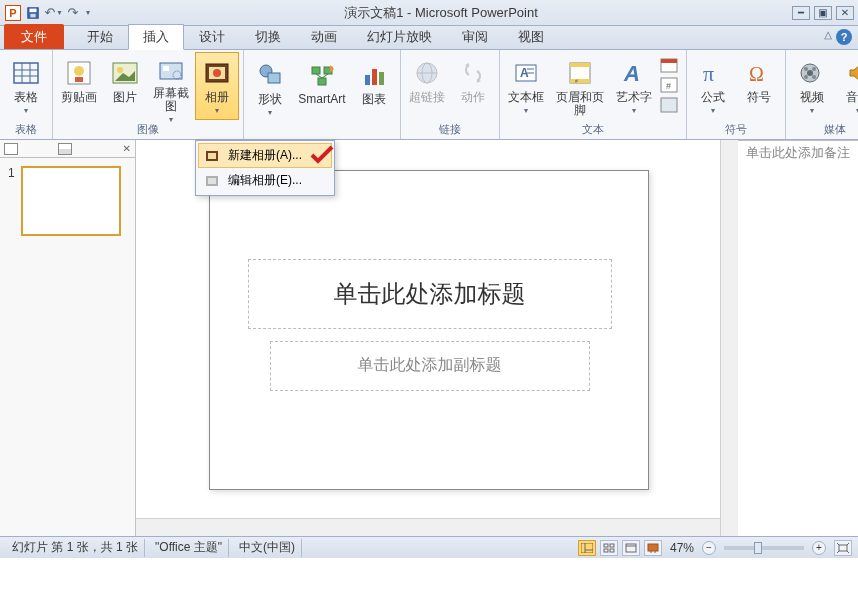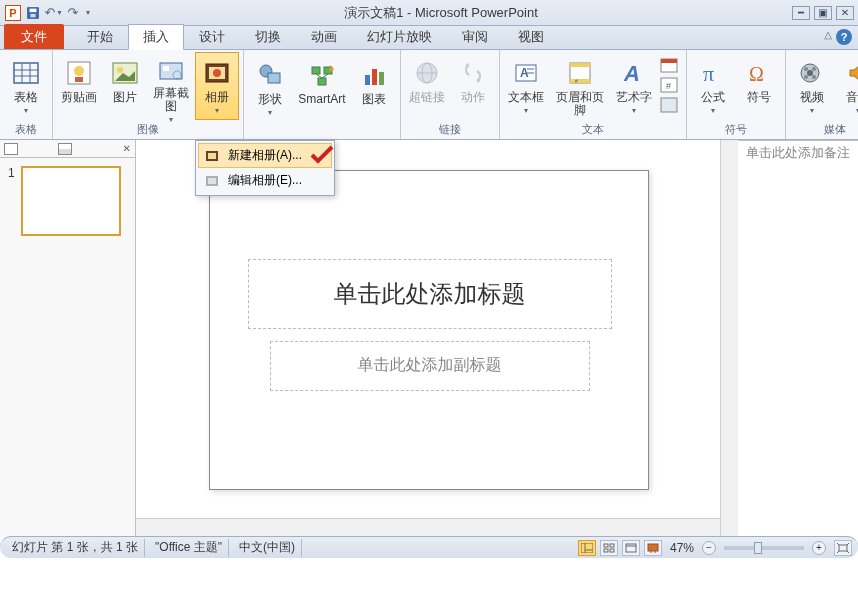--- a/index.html
+++ b/index.html
@@ -65,21 +65,21 @@
     .slide { width: 440px; height: 320px; background: #fff; border: 1px solid #888; box-shadow: 2px 2px 6px rgba(0,0,0,0.15); position: relative; margin-bottom: 17px; margin-right: 17px; }
     .placeholder { position: absolute; border: 1px dashed #bbb; display: flex; align-items: center; justify-content: center; }
     .ph-title { left: 38px; top: 88px; width: 364px; height: 70px; }
     .ph-sub { left: 60px; top: 170px; width: 320px; height: 50px; }
     .ph-title span { font-size: 24px; color: #333; font-family: 'SimSun'; }
     .ph-sub span { font-size: 16px; color: #888; font-family: Liberation Serif, serif; }
     
     .notes { height: 24px; border-top: 1px solid #c0c0c0; padding: 3px 8px; font-size: 13px; color: #888; font-family: 'SimSun'; text-align: center; }
     
     
-    .status { height: 22px; background: linear-gradient(#e8edf5, #d6dfeb); border-top: 1px solid #a0b0c8; display: flex; align-items: center; padding: 0 6px; font-size: 12px; color: #3a3a3a; gap: 4px; border-radius: 11px; }
+    .status { height: 22px; background: linear-gradient(#e8edf5, #d6dfeb); border-top: 1px solid #a0b0c8; display: flex; align-items: center; padding: 0 6px; font-size: 12px; color: #3a3a3a; gap: 4px; }
     .status-cell { padding: 0 6px; border-right: 1px solid #b0bcd0; height: 18px; display: flex; align-items: center; }
     .status-spacer { flex: 1; }
     .view-btn { width: 18px; height: 16px; border: 1px solid #b0bcd0; background: #f0f4fa; display: flex; align-items: center; justify-content: center; }
     .view-btn.active { background: #ffd770; border-color: #d8a030; }
     .zoom-slider { width: 80px; height: 4px; background: #c0cad8; position: relative; margin: 0 4px; }
     .zoom-thumb { position: absolute; left: 30px; top: -4px; width: 8px; height: 12px; background: #e0e8f2; border: 1px solid #8a9ab0; }
     .zoom-btn { width: 14px; height: 14px; border: 1px solid #a0b0c0; border-radius: 50%; background: #f0f4fa; display: flex; align-items: center; justify-content: center; font-size: 10px; }
   </style>
 </head>
 <body>

